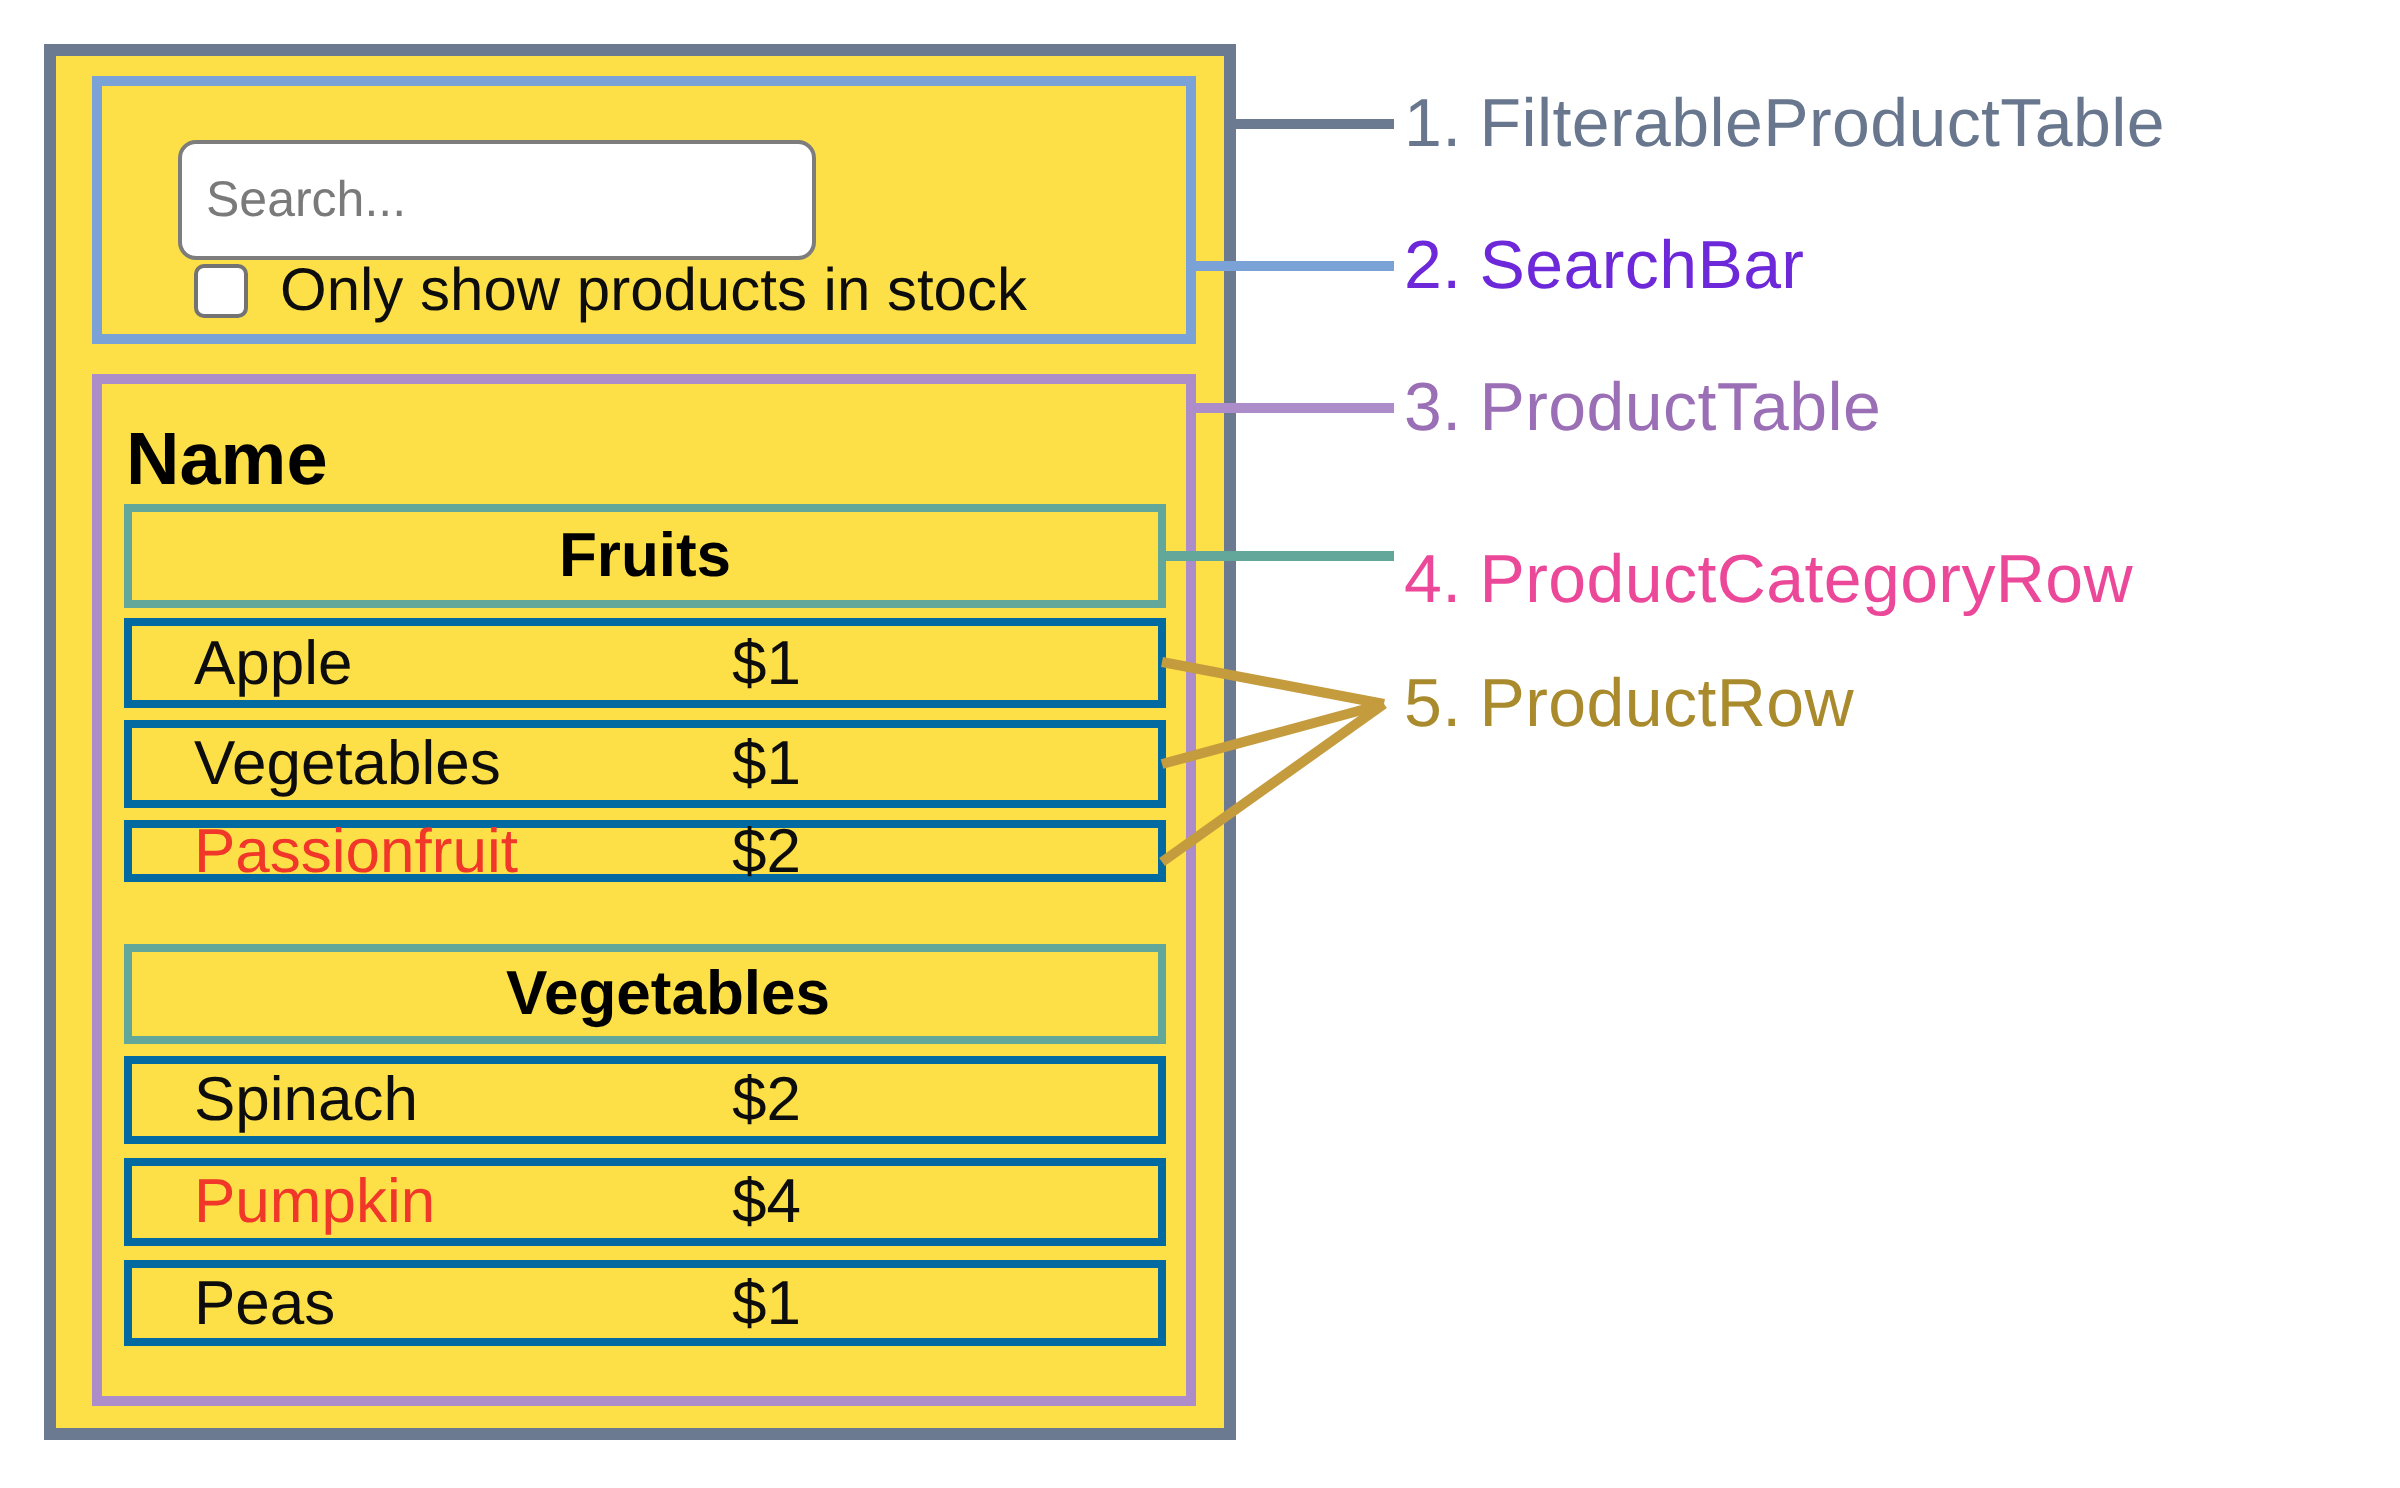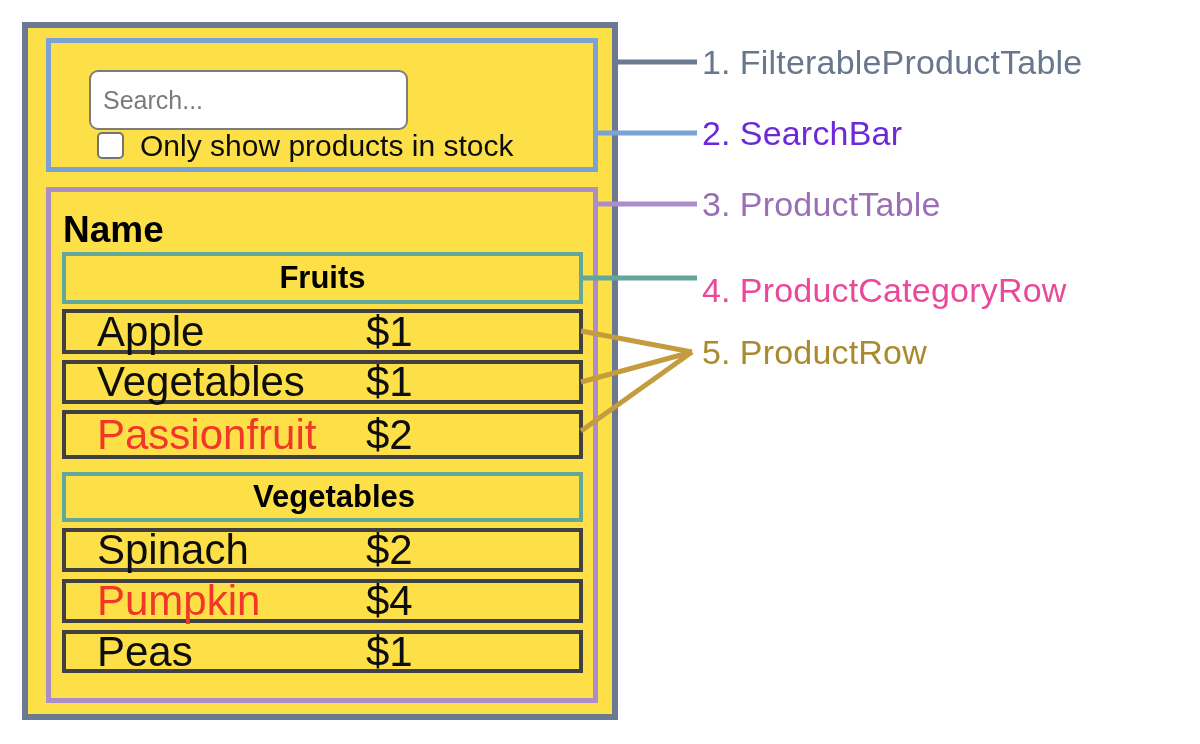--- a/index.html
+++ b/index.html
@@ -28,28 +28,28 @@
     position:absolute;left:140px;top:130px;height:31px;line-height:31px;
     font-size:30px;color:#0d0d0d;white-space:nowrap;
   }
   
   .th{position:absolute;top:209px;font-size:37px;font-weight:bold;color:#000;text-align:left;}
   #name-header{left:63px;width:324px;}
   #price-header{left:357px;width:140px;}
   
   .trow{left:62px;width:521px;display:flex;align-items:center;}
   .cat{border:4px solid #62a79a;justify-content:center;font-size:31px;font-weight:bold;color:#000;}
-  .prow{border:4px solid #404040;font-size:42px;color:#0d0d0d;}
+  .prow{border:4px solid #0369a1;font-size:31px;color:#0d0d0d;}
   .rname{padding-left:31px;white-space:nowrap;}
   .rname.red{color:#f1362a;}
   .rprice{position:absolute;left:300px;white-space:nowrap;}
   #row-fruits{top:252px;height:52px;}
   #row-apple{top:309px;height:45px;}
   #row-dragonfruit{top:360px;height:44px;}
-  #row-passionfruit{top:410px;height:49px;}
+  #row-passionfruit{top:410px;height:31px;}
   #row-vegetables{top:472px;height:50px;padding-left:23px;}
   #row-spinach{top:528px;height:44px;}
   #row-pumpkin{top:579px;height:44px;}
   #row-peas{top:630px;height:43px;}
   
   .legend{
     position:absolute;left:702px;height:40px;line-height:40px;font-size:34px;
     font-weight:500;white-space:nowrap;letter-spacing:0.2px;
   }
   .legend .num{margin-right:9px;}

